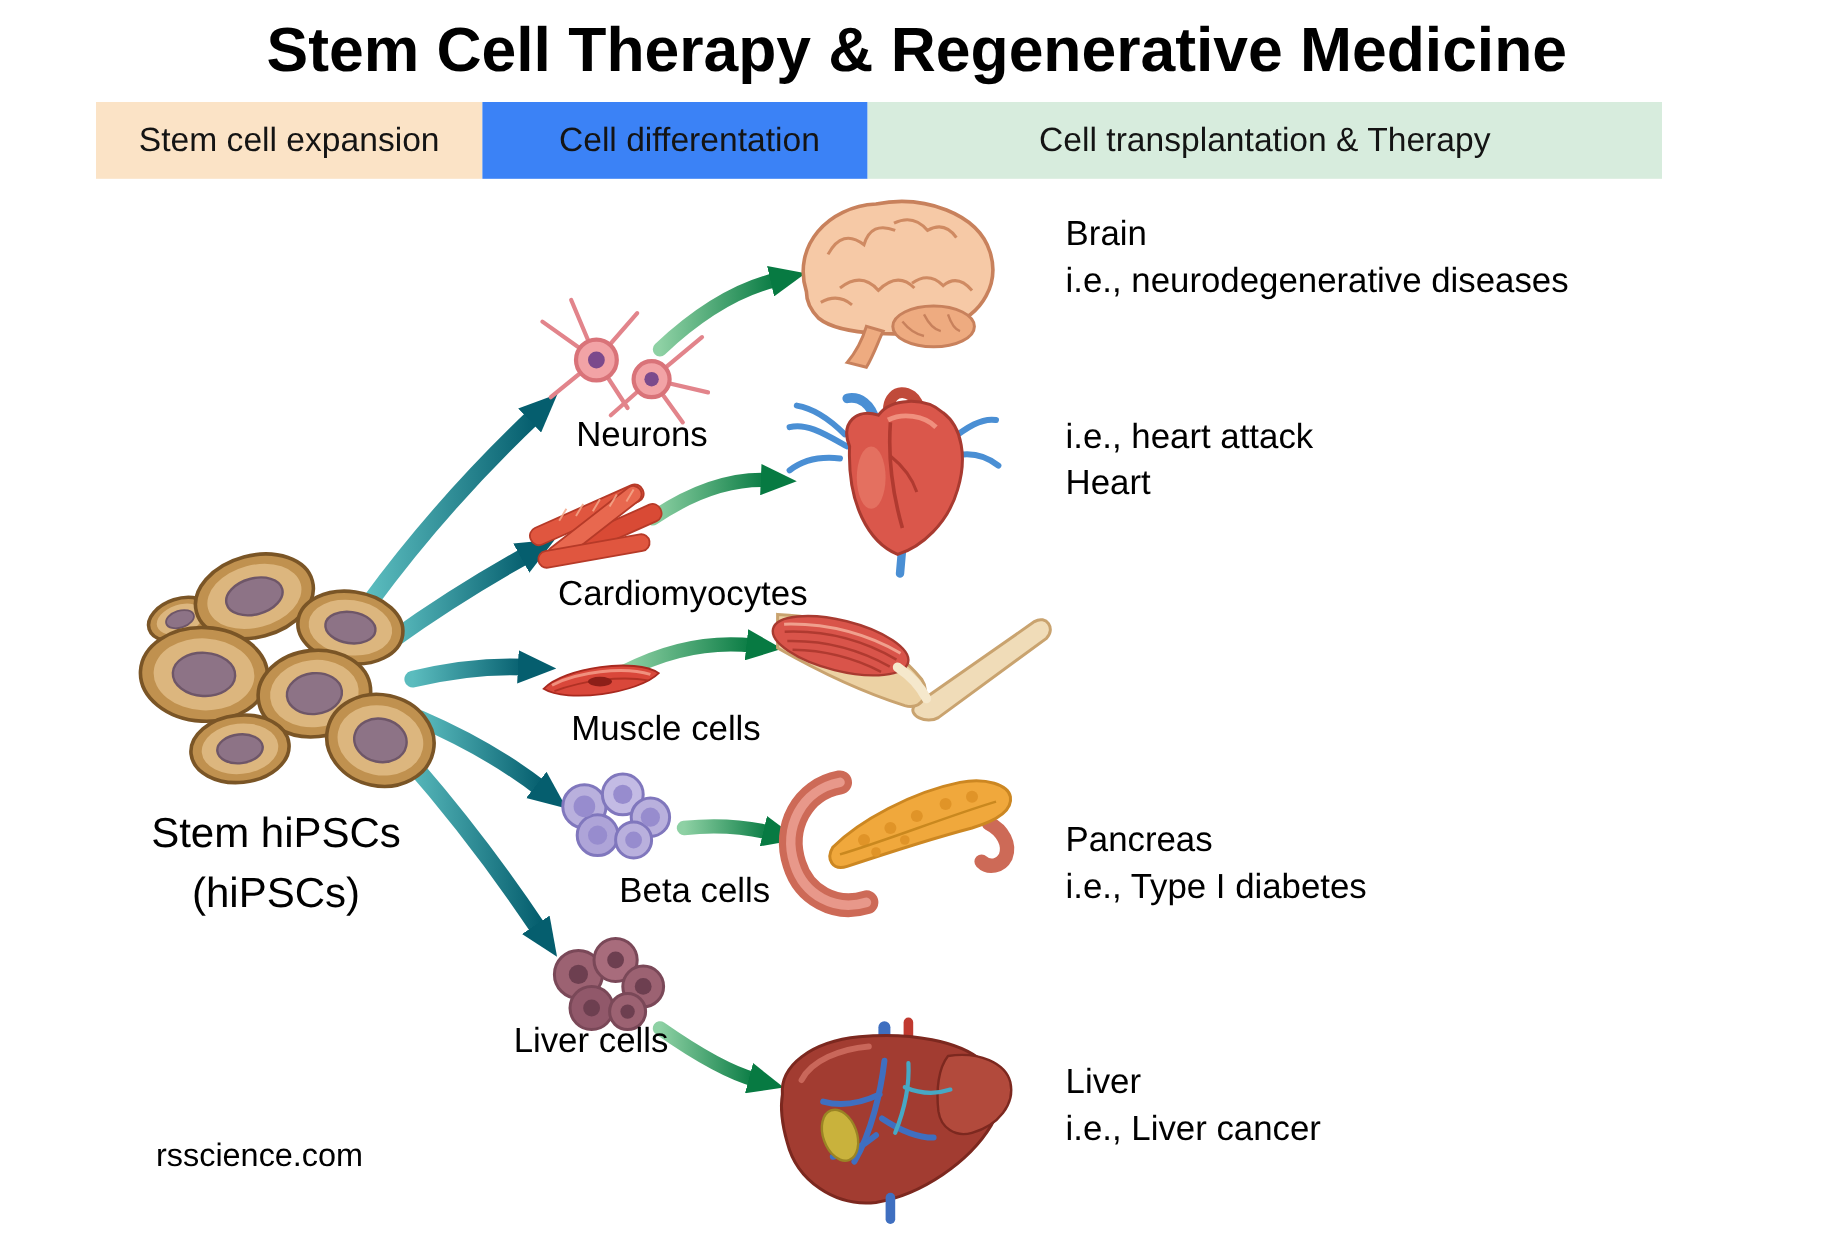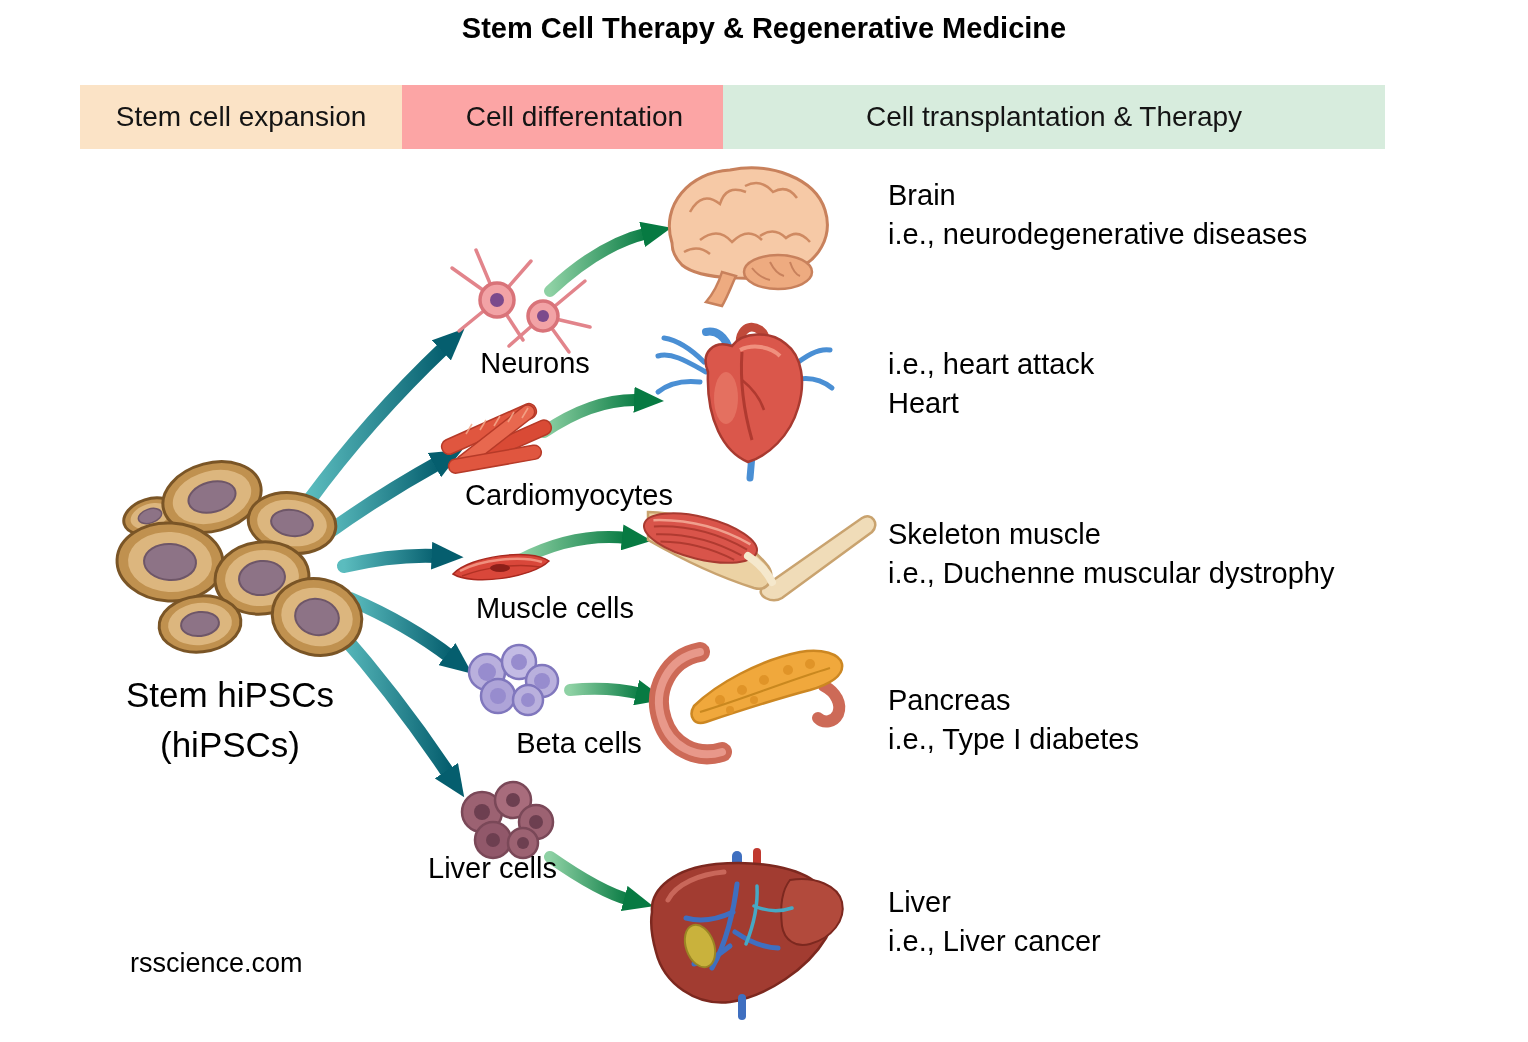--- a/index.html
+++ b/index.html
@@ -1,20 +1,20 @@
 <!DOCTYPE html>
 <html><head>
 <meta charset="utf-8">
 <style>
   * { margin:0; padding:0; box-sizing:border-box; }
   html,body { background:#ffffff; font-family:"Liberation Sans", sans-serif; }
   .canvas { position:relative; width:1528px; height:1042px; background:#ffffff; overflow:hidden; }
 
   .title { position:absolute; top:12px; left:0; width:100%; text-align:center;
-           font-size:29px; font-weight:bold; color:#000; letter-spacing:0px; }
+           font-size:52px; font-weight:bold; color:#000; letter-spacing:0px; }
 
   .phase-bar { position:absolute; top:85px; left:80px; height:64px; display:flex; }
   .phase { display:flex; align-items:center; justify-content:center; font-size:28px; color:#141414; }
   .phase.p1 { width:322px; }
   .phase.p2 { width:321px; }
   .phase.p3 { width:662px; }
 
   .svg-layer { position:absolute; left:0; top:0; width:1528px; height:1042px; }
 
   .lbl { position:absolute; font-size:29px; color:#000; text-align:center; white-space:nowrap; }
@@ -39,21 +39,21 @@
 <body>
 
 <div class="canvas">
 
   <h1 class="title">Stem Cell Therapy &amp; Regenerative Medicine</h1>
 
   <div class="phase-bar">
     <div class="phase p1" style="background: rgb(251, 227, 198);">
       <span>Stem cell expansion</span>
     </div>
-    <div class="phase p2" style="background: #fca5a5; padding-left: 24px;">
+    <div class="phase p2" style="background: #3b82f6; padding-left: 24px;">
       <span>Cell differentation</span>
     </div>
     <div class="phase p3" style="background: rgb(215, 236, 221);">
       <span>Cell transplantation &amp; Therapy</span>
     </div>
   </div>
 
   <svg class="svg-layer" viewBox="0 0 1528 1042" xmlns="http://www.w3.org/2000/svg">
     <defs>
       <linearGradient id="tealGrad" x1="0" y1="0" x2="1" y2="0">
@@ -287,24 +287,20 @@
   <div class="lbl lbl-livercells">Liver cells</div>
 
   <div class="organ organ-brain">
     <div>Brain</div>
     <div>i.e., neurodegenerative diseases</div>
   </div>
   <div class="organ organ-heart">
     <div>i.e., heart attack</div>
     <div>Heart</div>
   </div>
-  <div class="organ organ-muscle">
-    <div>Skeleton muscle</div>
-    <div>i.e., Duchenne muscular dystrophy</div>
-  </div>
   <div class="organ organ-liver">
     <div>Liver</div>
     <div>i.e., Liver cancer</div>
   </div>
   <div class="organ organ-pancreas">
     <div>Pancreas</div>
     <div>i.e., Type I diabetes</div>
   </div>
 
   <div class="source-label">

